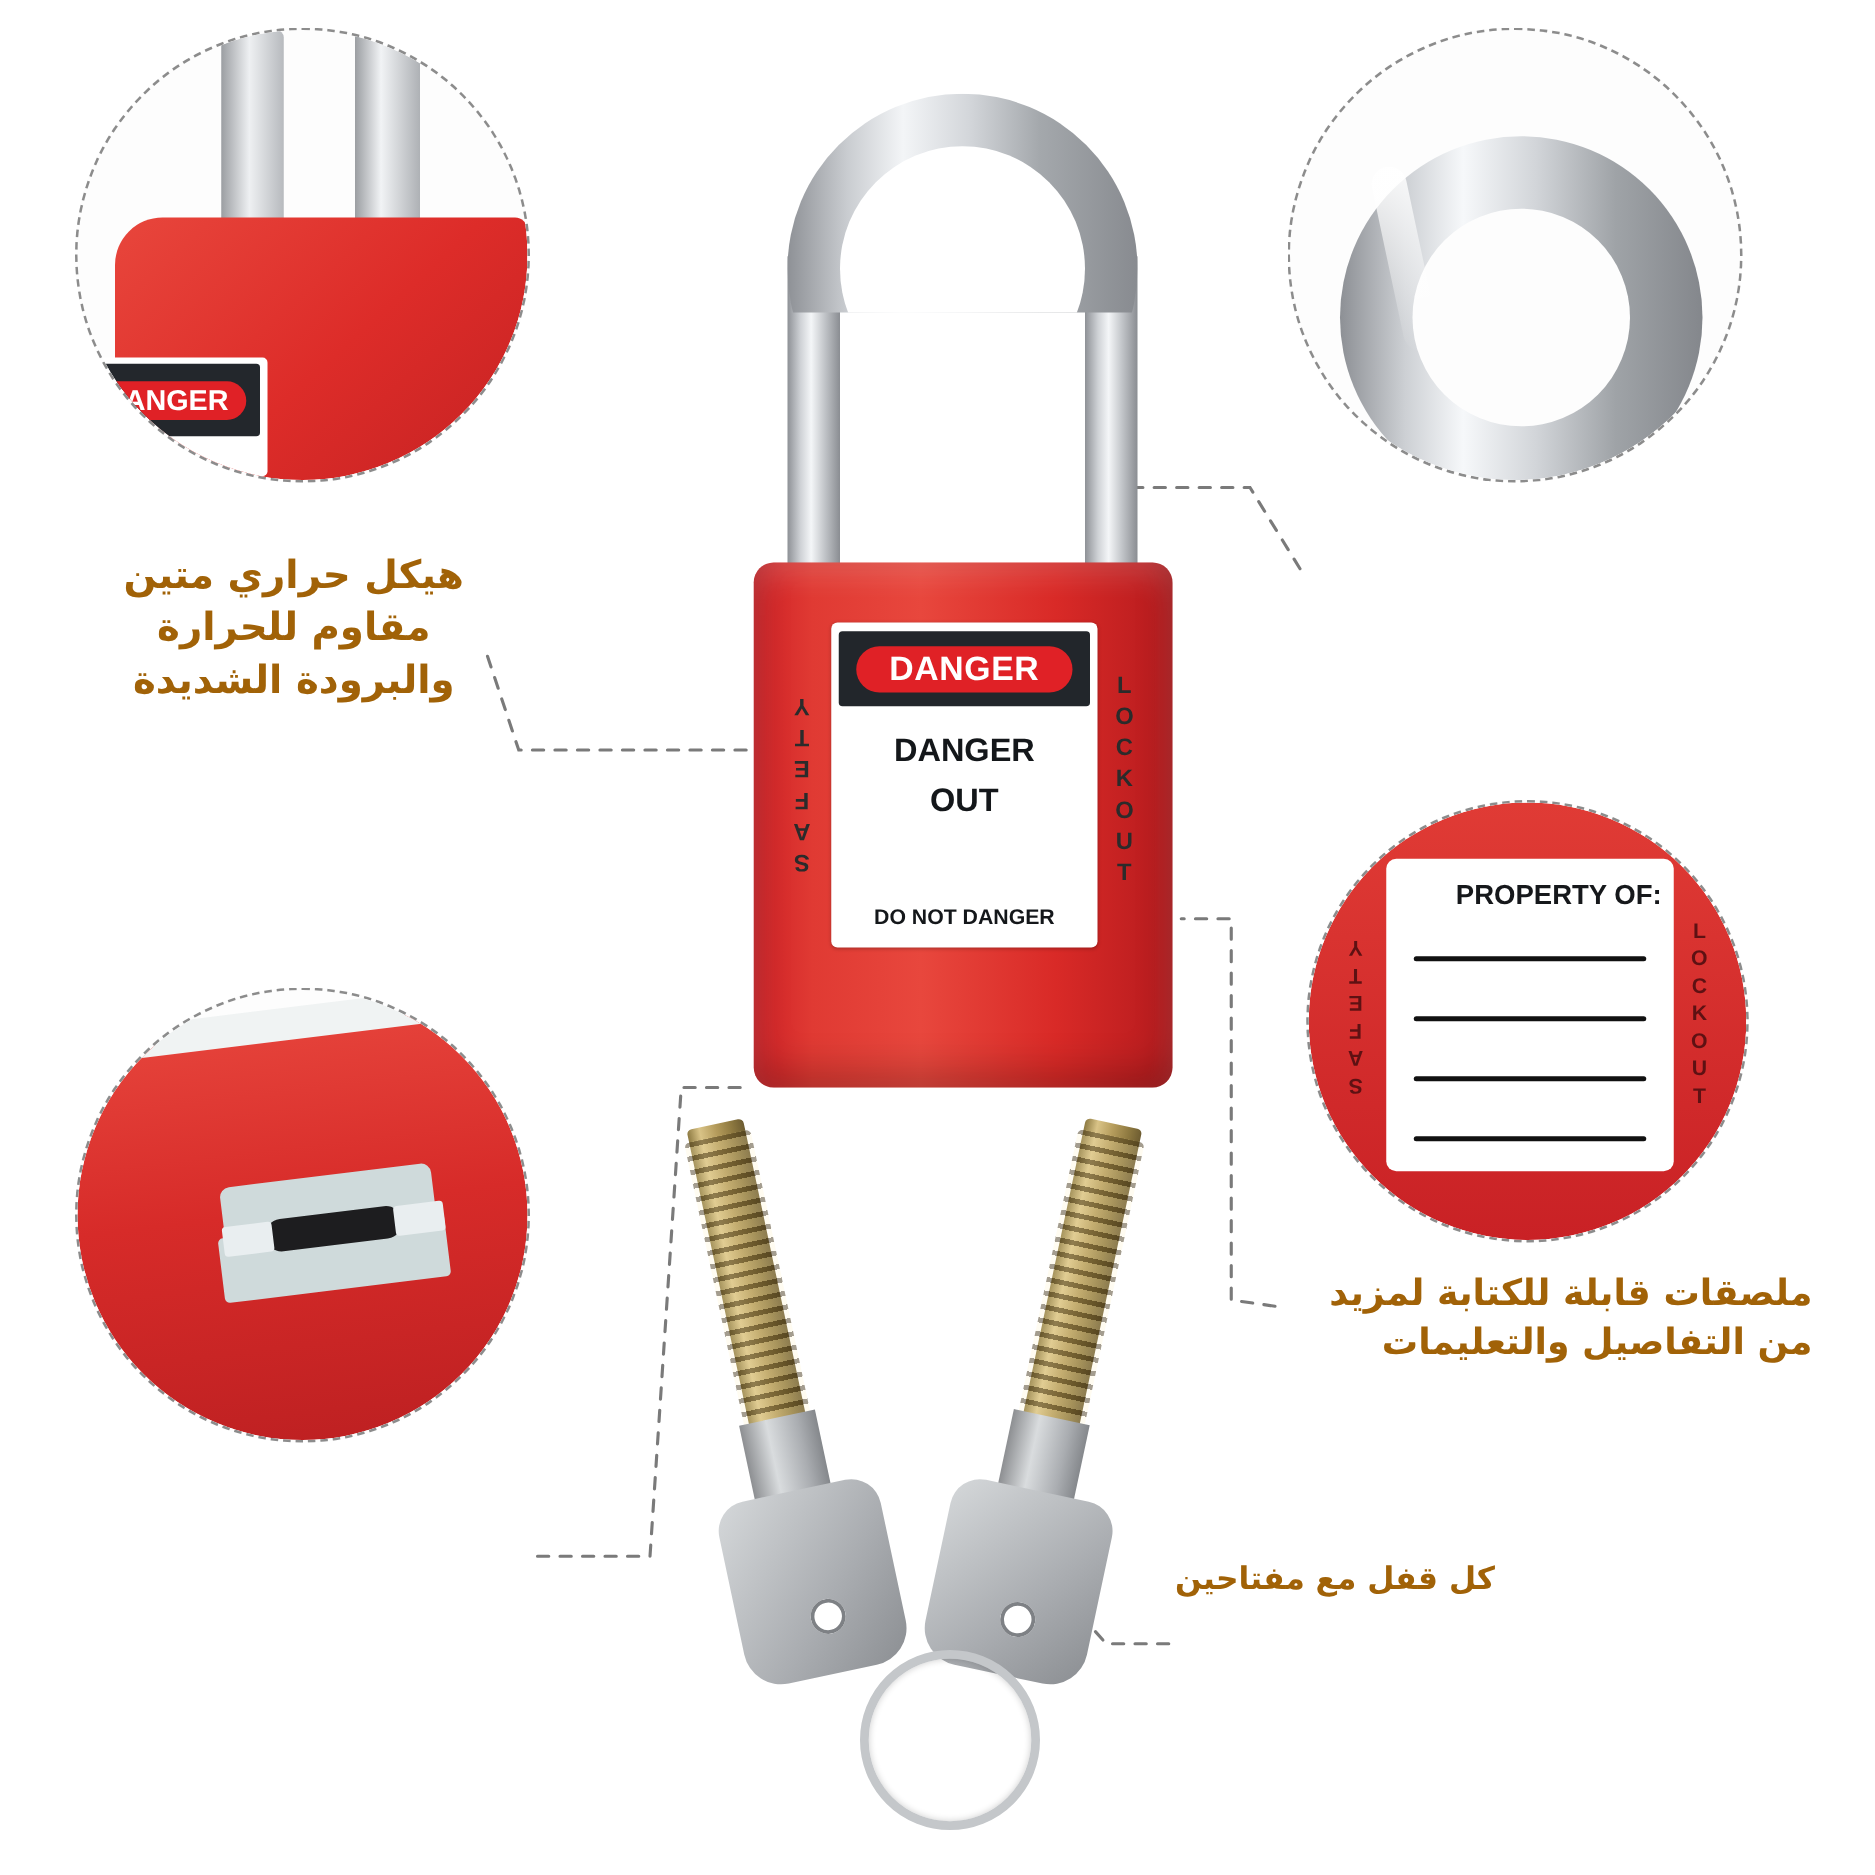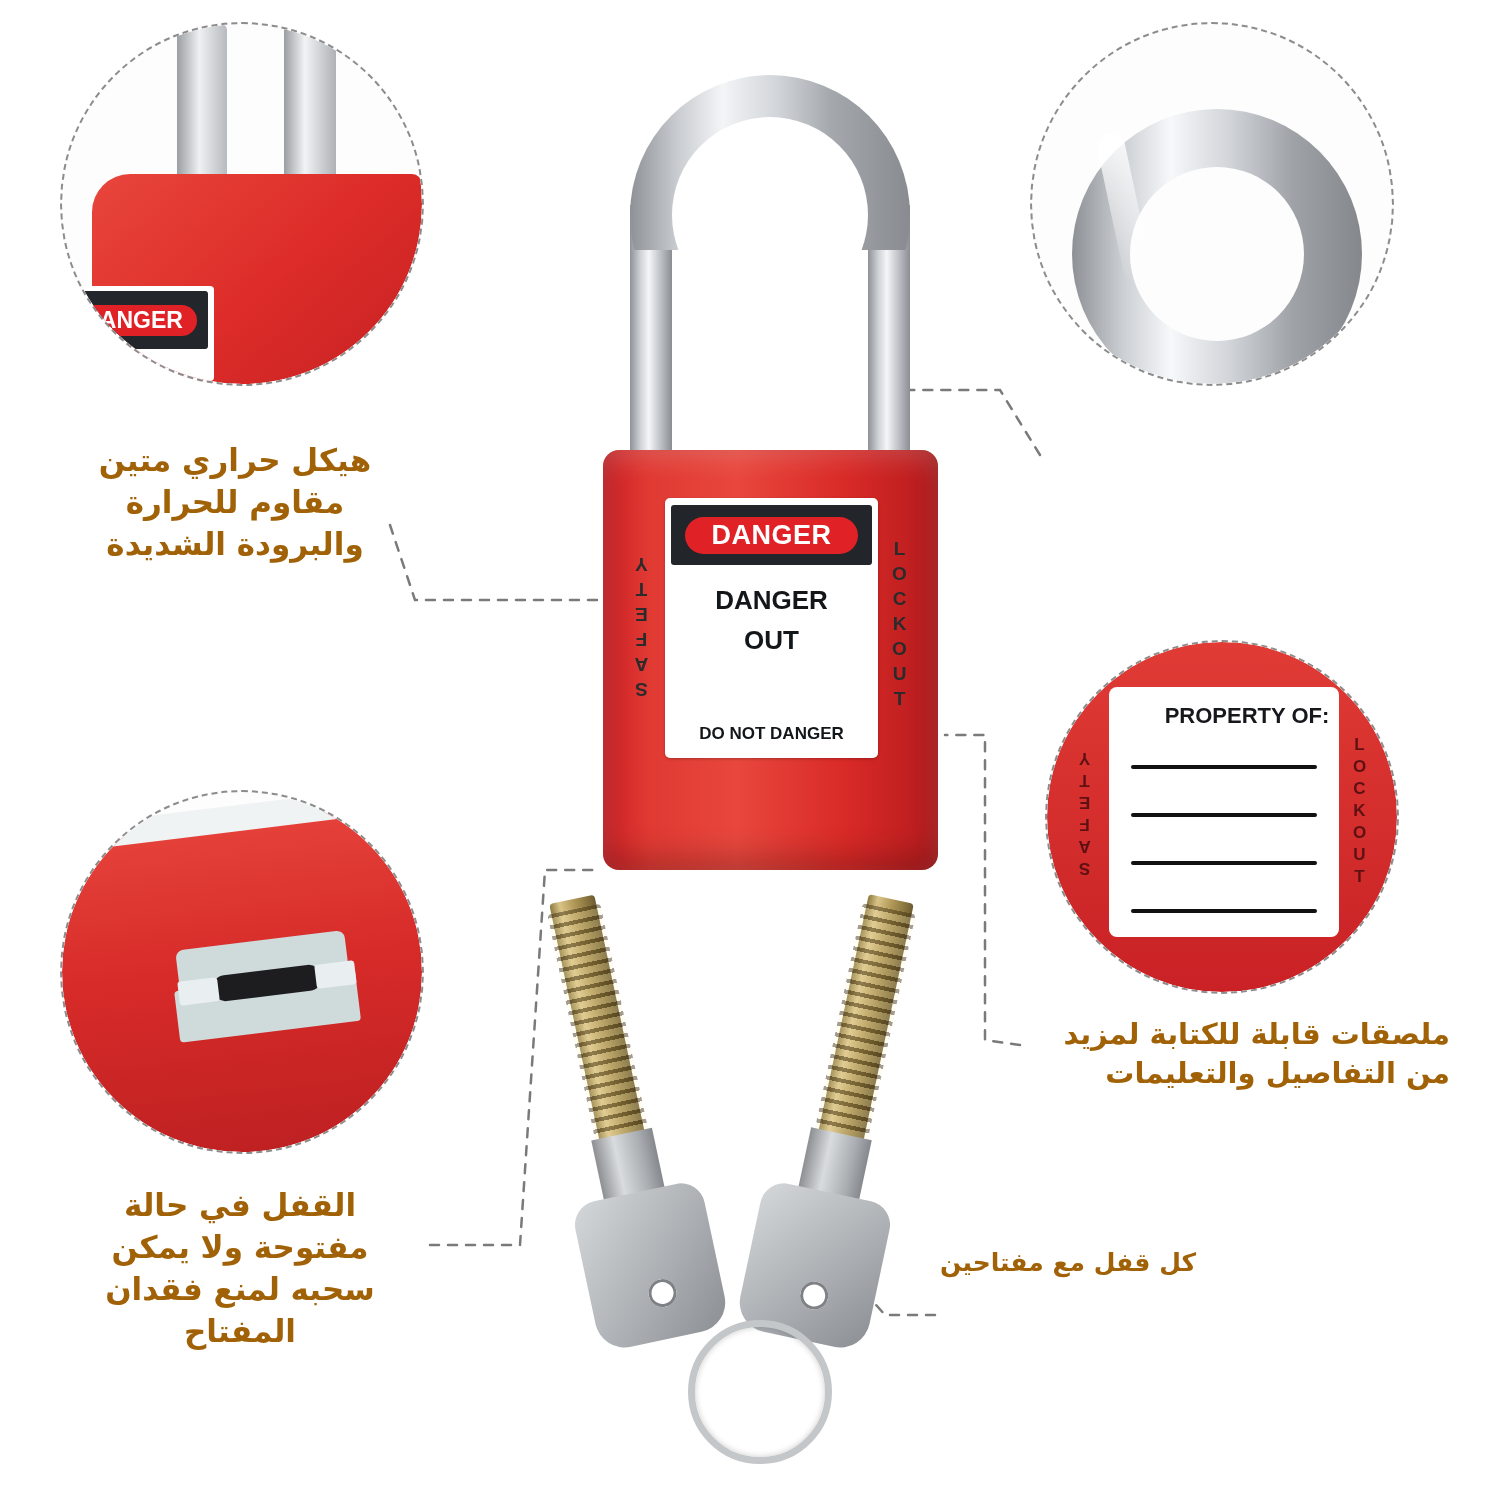--- a/index.html
+++ b/index.html
@@ -344,23 +344,19 @@
       <div class="hole"></div>
     </div>
     <div class="keyring"></div>
   </div>
 
   <div class="caption" style="left:85px;top:440px;width:300px;font-size:31px;">هيكل حراري متين
 مقاوم للحرارة
 والبرودة الشديدة</div>
 
 
-  <div class="caption" style="left:95px;top:1185px;width:290px;font-size:31px;">القفل في حالة
-مفتوحة ولا يمكن
-سحبه لمنع فقدان
-المفتاح</div>
 
   <div class="caption" style="left:1030px;top:1015px;width:420px;font-size:29px;text-align:right;">ملصقات قابلة للكتابة لمزيد
 من التفاصيل والتعليمات</div>
 
   <div class="caption" style="left:940px;top:1246px;width:370px;font-size:25px;text-align:left;">كل قفل مع مفتاحين</div>
 
 </div>
 
 </body></html>

